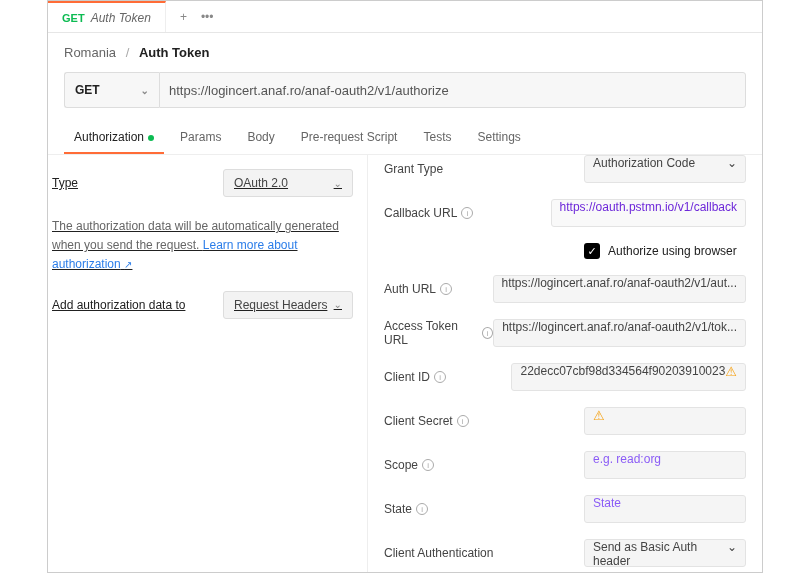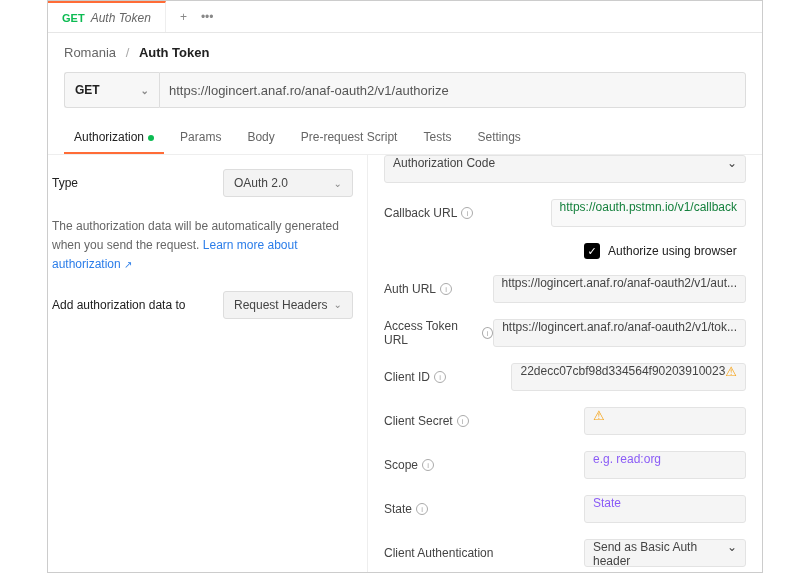--- a/index.html
+++ b/index.html
@@ -27,40 +27,40 @@
 
   
   .subtabs { display:flex; gap:6px; padding:0 16px; margin-top:14px; border-bottom:1px solid #eee;}
   .subtab { padding:8px 10px; font-size:12px; color:#666; cursor:pointer; border-bottom:2px solid transparent;}
   .subtab.active { color:#212121; border-bottom:2px solid #ff6c37;}
   .subtab .dot { display:inline-block; width:6px; height:6px; background:#0cbb52; border-radius:50%; margin-left:4px; vertical-align:middle;}
   .subtab .count { color:#0cbb52; margin-left:3px;}
 
   
   .content { display:flex; flex:1; overflow:hidden;}
-  .leftcol { width:320px; padding:14px 14px 14px 4px; border-right:1px solid #eee;}
+  .leftcol { width:320px; padding:14px 14px 14px 4px; border-right:1px solid #eee;text-decoration:underline;}
   .rightcol { flex:1; padding:0 16px 14px 16px; overflow-y:auto;}
 
   .leftrow { display:flex; align-items:center; justify-content:space-between; margin-bottom:14px;}
   .leftrow .lbl { font-size:12px; color:#212121;}
   .selectbox { background:#f3f3f3; border:1px solid #ddd; border-radius:3px; height:28px; display:flex; align-items:center; justify-content:space-between; padding:0 10px; font-size:12px; color:#444; min-width:130px; }
   .selectbox .chev { color:#888; font-size:10px;}
 
   .helptext { font-size:12px; color:#666; line-height:1.6; margin-bottom:16px;margin-top:20px;}
   .helptext a { color:#2b7de9; text-decoration:none;}
   .helptext .ext { font-size:10px;}
 
   
   .formrow { display:flex; align-items:center; margin-bottom:16px;}
   .formrow .flabel { width:200px; font-size:12px; color:#444; display:flex; align-items:center; gap:4px;}
   .formrow .flabel .info { display:inline-flex; width:12px; height:12px; border:1px solid #aaa; border-radius:50%; align-items:center; justify-content:center; font-size:8px; color:#aaa;}
   .fcontrol { flex:1; }
   .textbox { width:100%; background:#f5f5f5; border:1px solid #e3e3e3; border-radius:3px; height:28px; padding:0 8px; font-size:12px; color:#444; display:flex; align-items:flex-start; justify-content:space-between;}
   .textbox.placeholder { color:#8b5cf6;}
-  .textbox.disabled { color:#15803d; background:#f9f9f9;}
+  .textbox.disabled { color:#6d28d9; background:#f9f9f9;}
   .textbox .warn { color:#f59e0b; font-size:13px;}
   .valtxt { white-space:nowrap; overflow:hidden; text-overflow:ellipsis; max-width:100%; display:inline-block;}
 
   .checkrow { display:flex; align-items:center; gap:8px;}
   .checkbox { width:16px; height:16px; background:#000; border-radius:3px; display:flex; align-items:center; justify-content:center; color:#fff; font-size:11px;}
 </style>
 </head>
 <body>
 
 <div class="app">
@@ -122,20 +122,21 @@
         <div class="selectbox">
           <span>Request Headers</span>
           <span class="chev">⌄</span>
         </div>
       </div>
     </div>
 
     <div class="rightcol">
 
       <div class="formrow">
+        <div class="flabel">Grant Type</div>
         <div class="fcontrol">
           <div class="textbox">
             <span>Authorization Code</span>
             <span class="chev">⌄</span>
           </div>
         </div>
       </div>
 
       <div class="formrow">
         <div class="flabel">

